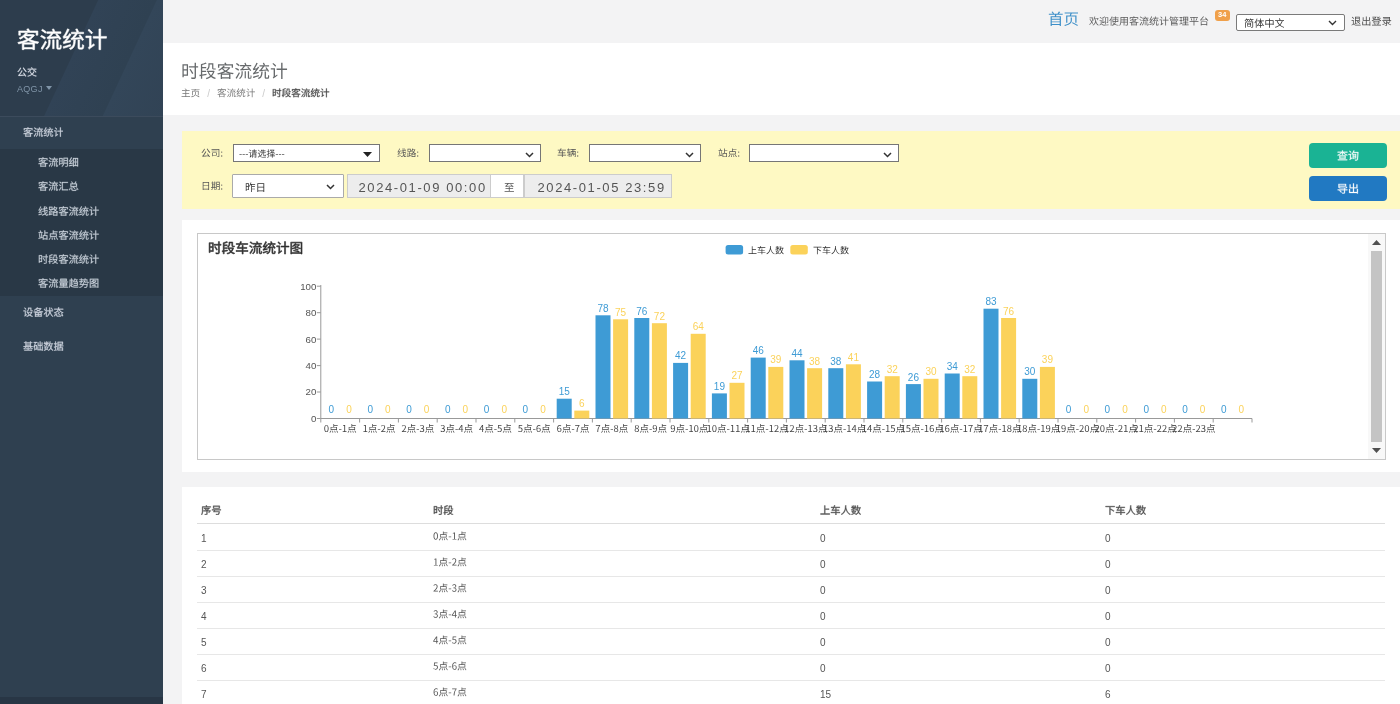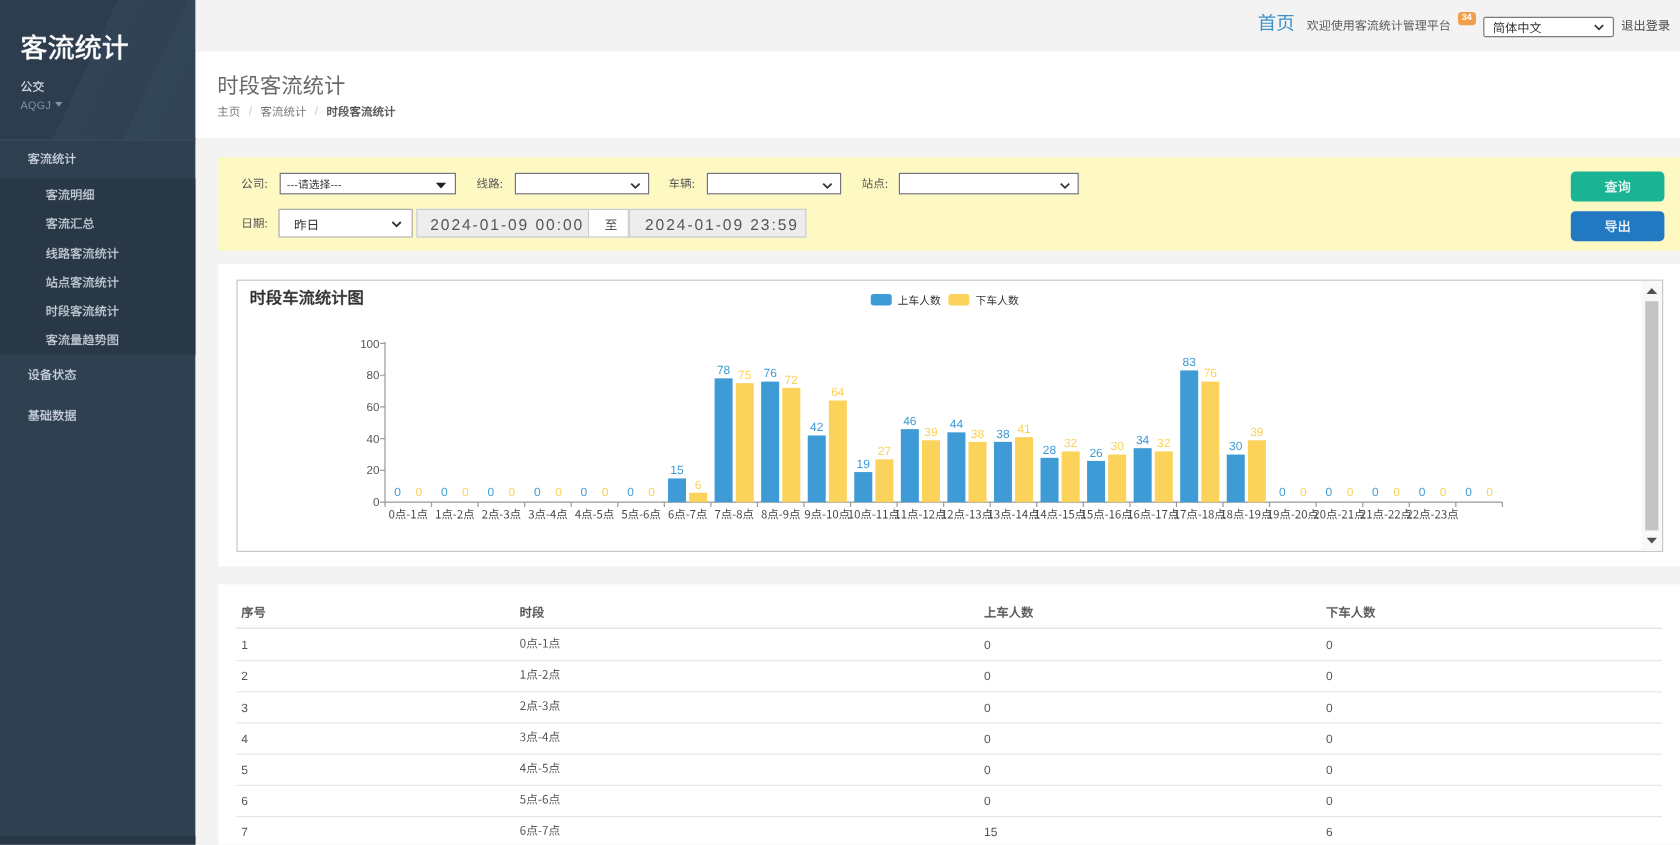--- a/index.html
+++ b/index.html
@@ -374,21 +374,21 @@
       <div style="width:33px;height:24px;border:1px solid #ccc;border-left:none;background:#fff;position:relative">
         <div style="position:absolute;left:13px;top:7px;">
           <svg style="display:block;" width="10.5" height="10.5" viewBox="0 -880 1000 1000" fill="#555">
             <use href="#u81F3" x="0"></use>
           </svg>
         </div>
       </div>
     </div>
     <div style="position:absolute;left:341.5px;top:43px;">
       <div style="width:148.5px;height:24px;border:1px solid #ccc;background:#ededed;position:relative">
-        <div style="position:absolute;left:13px;top:5px;font-size:13px;letter-spacing:1.6px;color:#555;white-space:nowrap">2024-01-09 23:59</div>
+        <div style="position:absolute;left:13px;top:5px;font-size:13px;letter-spacing:1.6px;color:#555;white-space:nowrap">2024-01-05 23:59</div>
       </div>
     </div>
     <div style="position:absolute;left:1127px;top:12px;">
       <div style="width:78px;height:25px;background:#1ab394;border-radius:4px;position:relative">
         <div style="position:absolute;left:50%;top:7px;transform:translateX(-50%)">
           <svg style="display:block;" width="22.0" height="11" viewBox="0 -880 2000 1000" fill="#fff" stroke="#fff" stroke-width="26">
             <use href="#u67E5" x="0"></use>
             <use href="#u8BE2" x="1000"></use>
           </svg>
         </div>

